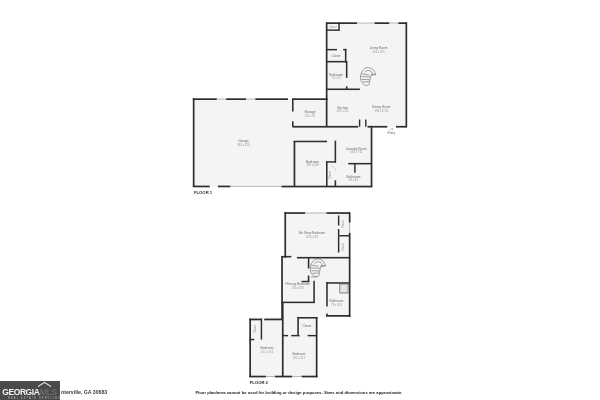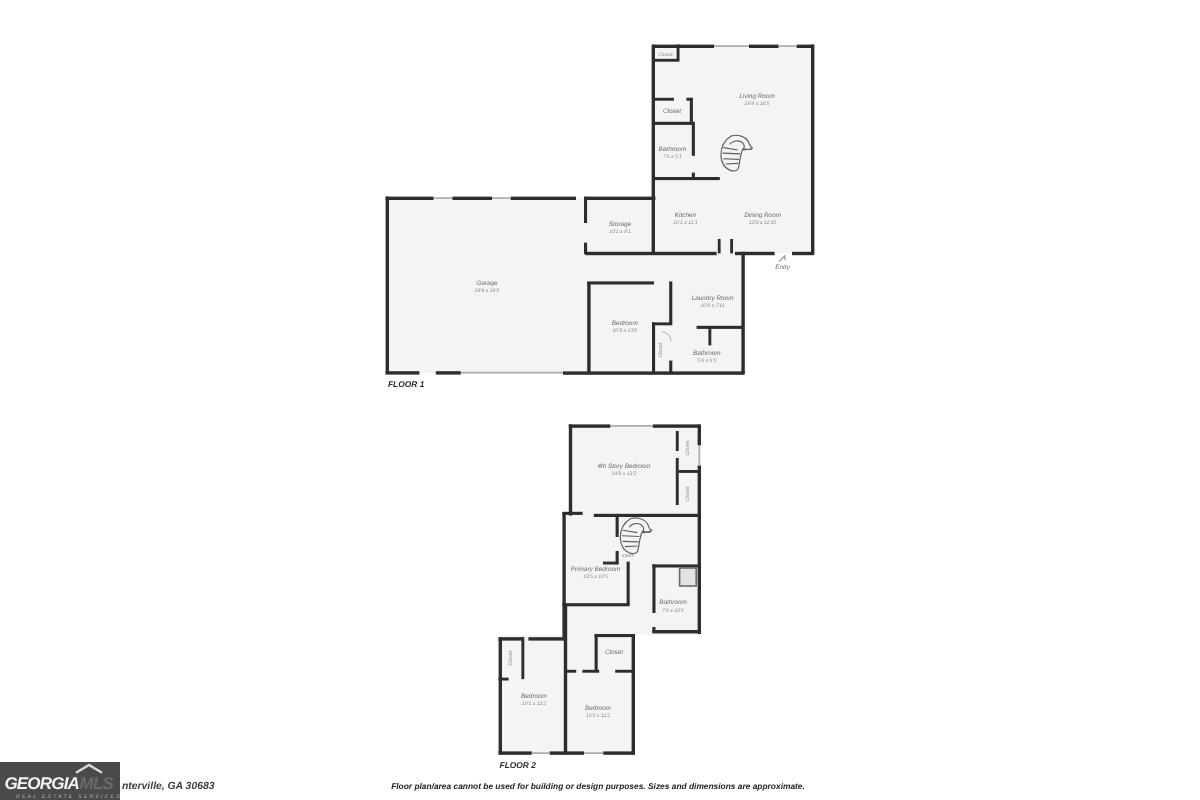--- a/index.html
+++ b/index.html
@@ -1,17 +1,17 @@
 <!DOCTYPE html>
 <html><head>
 <meta charset="utf-8">
 <style>
   html,body{margin:0;padding:0;background:#ffffff;}
   #page{position:relative;width:600px;height:400px;background:#ffffff;overflow:hidden;
-        font-family:"Liberation Sans", sans-serif;font-style:italic;}
+        font-family:"Liberation Sans", sans-serif;}
   svg{position:absolute;left:0;top:0;}
   .rm{fill:#f4f4f4;}
   .wall{fill:#2d2d2d;}
   .win{fill:#aeaeae;}
   .lbl{fill:#6a6a6a;font-size:3.2px;text-anchor:middle;font-family:"Liberation Sans",sans-serif;}
   .dim{fill:#8c8c8c;font-size:2.6px;text-anchor:middle;font-family:"Liberation Sans",sans-serif;}
   .flr{fill:#2a2a2a;font-size:4.2px;font-weight:bold;font-family:"Liberation Sans",sans-serif;}
 </style>
 </head>
 <body>

